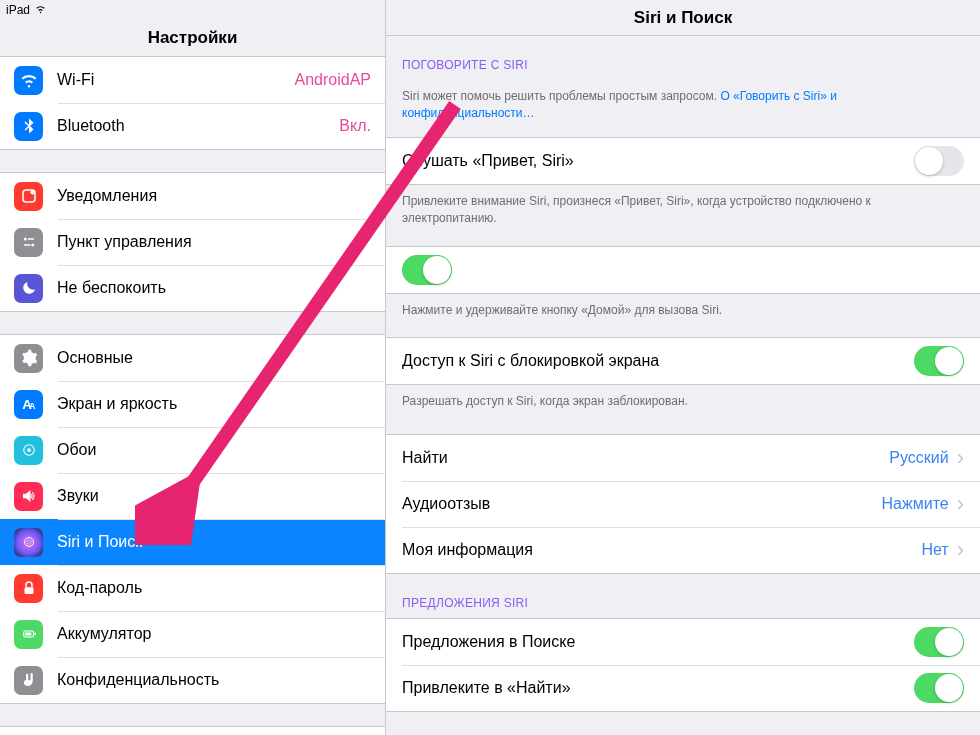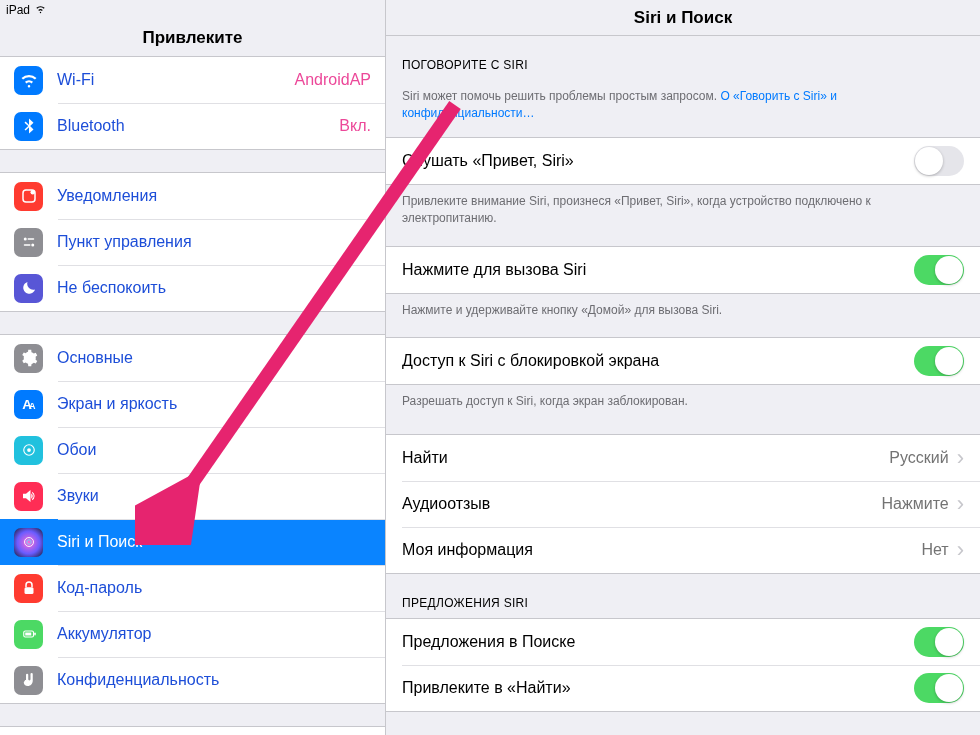--- a/index.html
+++ b/index.html
@@ -13,42 +13,42 @@
   .statusbar .center { font-weight: 600; }
   .sb-title { height: 36px; display: flex; align-items: center; justify-content: center; font-size: 17px; font-weight: 600; }
   .group { background: #fff; border-top: 1px solid #c7c7cc; border-bottom: 1px solid #c7c7cc; margin-bottom: 22px; }
   .row { display: flex; align-items: center; height: 46px; padding: 0 14px; cursor: pointer; }
   .row + .row { border-top: 1px solid #e0e0e4; margin-left: 50px; padding-left: 0; }
   .row + .row::before { content: ""; }
   .row.sel { background: #0a84ff; margin-left: 0; padding-left: 14px; border-top: none; }
   .row.sel .row-label { color: #fff; }
   .row-icon { width: 29px; height: 29px; border-radius: 7px; margin-right: 14px; display: flex; align-items: center; justify-content: center; flex-shrink: 0; color: #fff; }
   .row.sel .row-icon { margin-right: 14px; }
-  .row-label { font-size: 16px; color: #1d4ed8; flex: 1; white-space: nowrap; overflow: hidden; text-overflow: ellipsis; }
+  .row-label { font-size: 16px; color: #000000; flex: 1; white-space: nowrap; overflow: hidden; text-overflow: ellipsis; }
   .row-value { font-size: 16px; color: #ec4899; margin-left: 8px; }
 
   
   .group .row { position: relative; }
   .group .row:not(:first-child)::before {
     content: ""; position: absolute; left: 58px; right: 0; top: 0; height: 1px; background: #e0e0e4;
   }
   .group .row:not(:first-child) { border-top: none; margin-left: 0; padding-left: 14px; }
 
   
   .detail { flex: 1; height: 100%; background: #efeff4; overflow-y: auto; }
   .detail .statusbar { }
   .detail-title { height: 36px; display: flex; align-items: center; justify-content: center; font-size: 17px; font-weight: 600; border-bottom: 1px solid #c7c7cc; }
-  .section-header { font-size: 12px; color: #000000; padding: 22px 16px 8px; text-transform: uppercase; letter-spacing: .3px; }
+  .section-header { font-size: 12px; color: #8b5cf6; padding: 22px 16px 8px; text-transform: uppercase; letter-spacing: .3px; }
   .section-footer { font-size: 12px; color: #6d6d72; padding: 8px 16px 0; line-height: 1.45; }
   .section-footer a { color: #007aff; text-decoration: none; }
   .dgroup { background: #fff; border-top: 1px solid #c7c7cc; border-bottom: 1px solid #c7c7cc; }
   .drow { display: flex; align-items: center; min-height: 46px; padding: 0 16px; position: relative; }
   .drow:not(:first-child)::before { content:""; position:absolute; left:16px; right:0; top:0; height:1px; background:#e0e0e4; }
   .drow-label { font-size: 16px; color: #000; flex: 1; }
-  .drow-value { font-size: 16px; color: #737373; margin-right: 8px; }
+  .drow-value { font-size: 16px; color: #3b82f6; margin-right: 8px; }
   .chev { color: #c7c7cc; font-size: 22px; line-height: 1; }
 
   
   .toggle { width: 50px; height: 30px; border-radius: 15px; background: #e5e5ea; position: relative; cursor: pointer; flex-shrink: 0; }
   .toggle.on { background: #4cd964; }
   .toggle .knob { position: absolute; width: 28px; height: 28px; border-radius: 50%; background: #fff; top: 1px; left: 1px; box-shadow: 0 1px 3px rgba(0,0,0,.25); transition: left .1s; }
   .toggle.on .knob { left: 21px; }
 
   
   .battery { display: inline-block; width: 24px; height: 11px; border: 1px solid #000; border-radius: 2px; position: relative; }
@@ -84,21 +84,21 @@
     <div class="statusbar">
       <div class="left">
         <span>iPad</span>
         <span>
           <svg viewBox="0 0 24 24" width="13" height="10" fill="#000">
               <path d="M12 18.5a1.7 1.7 0 100 3.4 1.7 1.7 0 000-3.4zm-5.4-4.1l2.1 2.1a5 5 0 016.6 0l2.1-2.1a8 8 0 00-10.8 0zM2 9.2l2.1 2.1a12 12 0 0115.8 0L22 9.2a15 15 0 00-20 0z"></path>
             </svg>
         </span>
       </div>
     </div>
-    <div class="sb-title">Привлеките</div>
+    <div class="sb-title">Настройки</div>
 
     <div class="group">
       <div class="row">
         <div class="row-icon ic-wifi">
           <svg viewBox="0 0 24 24" fill="#fff">
               <path d="M12 18.5a1.7 1.7 0 100 3.4 1.7 1.7 0 000-3.4zm-5.4-4.1l2.1 2.1a5 5 0 016.6 0l2.1-2.1a8 8 0 00-10.8 0zM2 9.2l2.1 2.1a12 12 0 0115.8 0L22 9.2a15 15 0 00-20 0z"></path>
             </svg>
         </div>
         <span class="row-label">Wi-Fi</span>
         <span class="row-value">AndroidAP</span>
@@ -241,21 +241,20 @@
         <div class="toggle">
             <div class="knob"></div>
           </div>
       </div>
     </div>
     <div class="section-footer">Привлеките внимание Siri, произнеся «Привет, Siri», когда устройство подключено к электропитанию.</div>
 
     <div style="height:18px"></div>
     <div class="dgroup">
       <div class="drow">
-        <span class="drow-label">Нажмите для вызова Siri</span>
         <div class="toggle on">
             <div class="knob"></div>
           </div>
       </div>
     </div>
     <div class="section-footer">Нажмите и удерживайте кнопку «Домой» для вызова Siri.</div>
 
     <div style="height:18px"></div>
     <div class="dgroup">
       <div class="drow">

